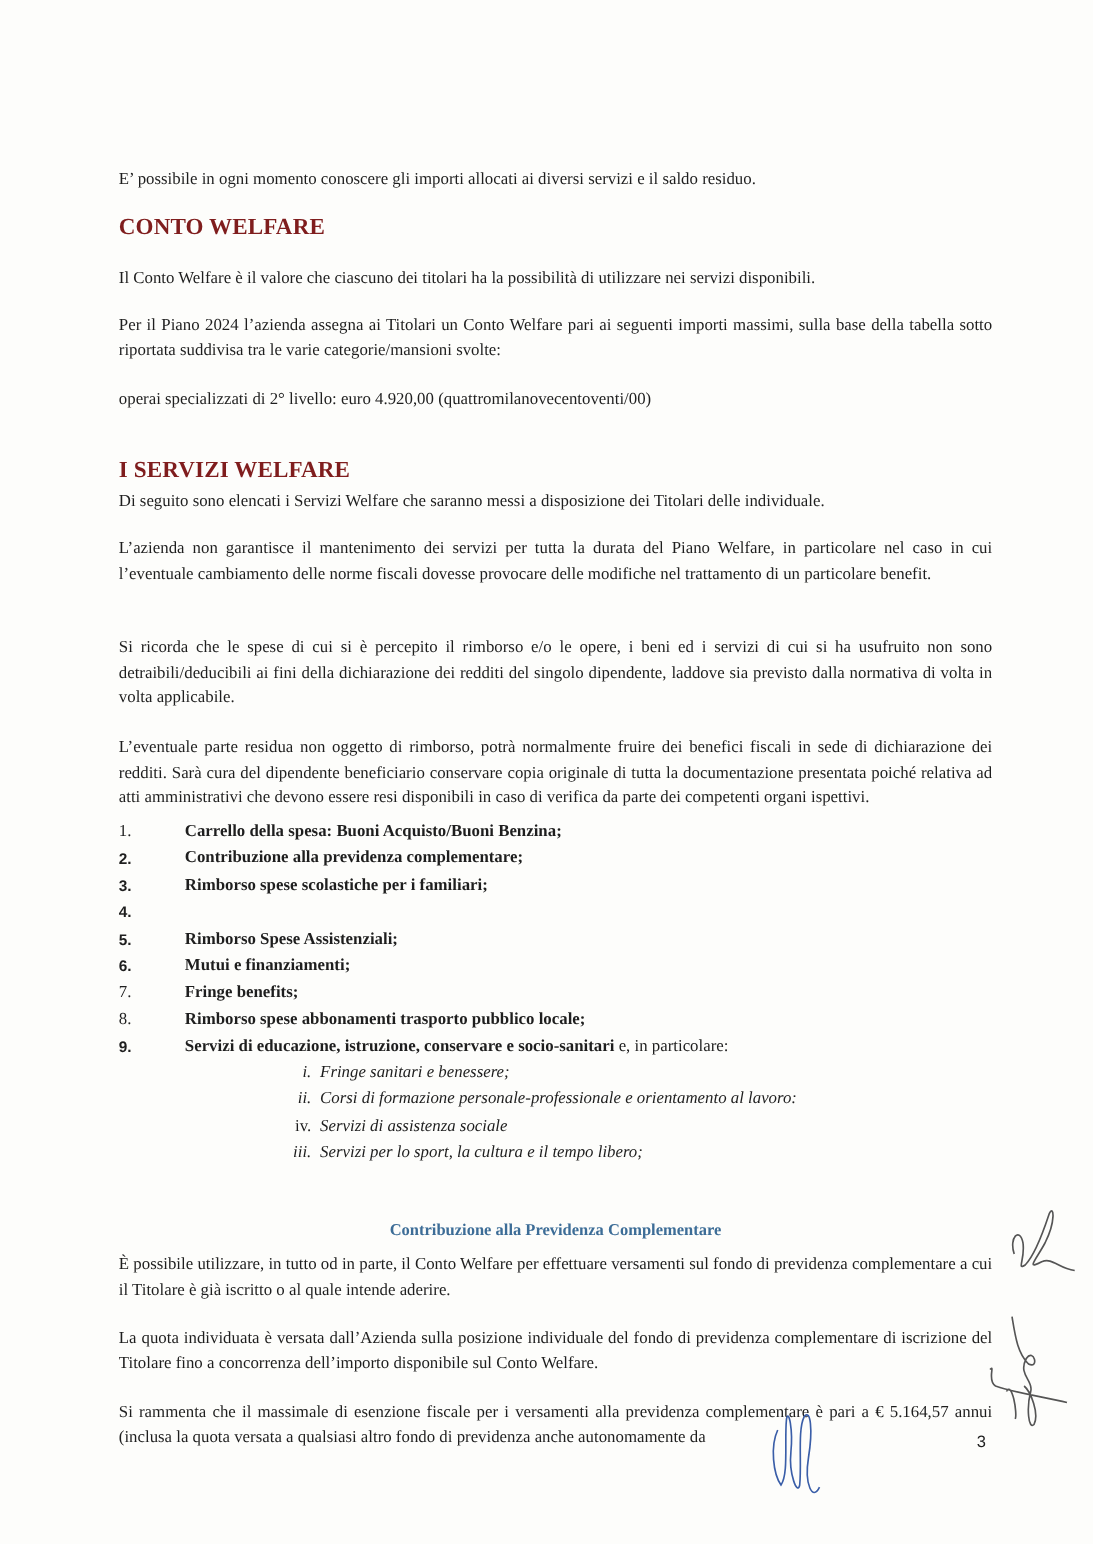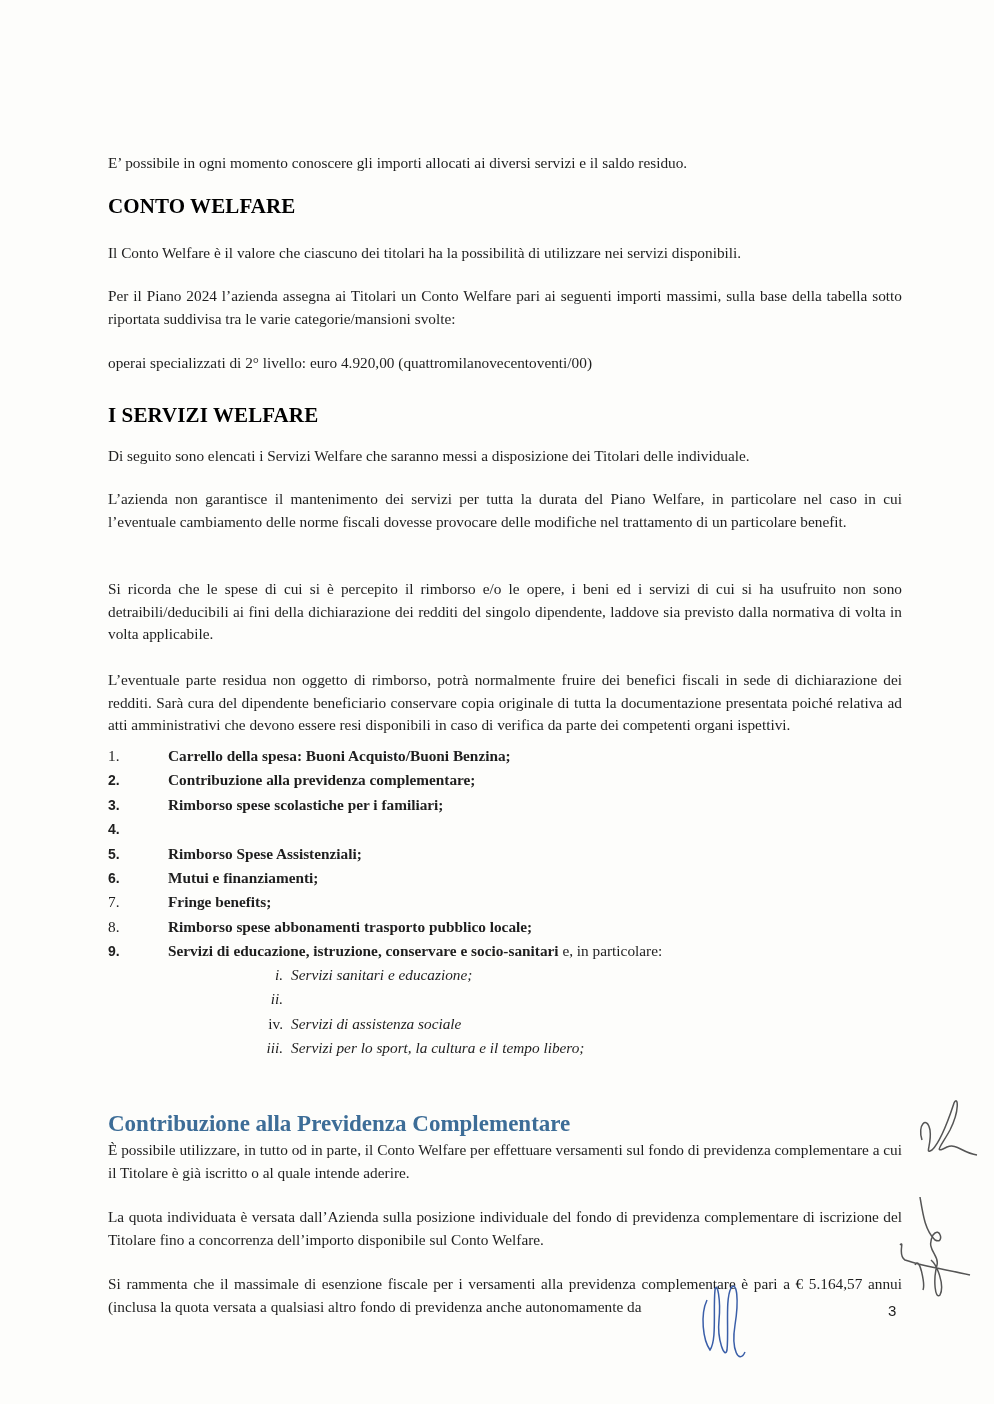--- a/index.html
+++ b/index.html
@@ -2,22 +2,22 @@
 <html><head>
   <meta charset="utf-8">
   <style>
     html, body { margin: 0; padding: 0; }
     body {
       width: 994px; height: 1404px; background: #fdfdfb; position: relative; overflow: hidden;
       font-family: "Liberation Serif", "DejaVu Serif", serif; color: #1e1e1e;
     }
     .page { position: absolute; left: 108px; width: 794px; top: 0; }
     .p { font-size: 15.3px; line-height: 22.6px; margin: 0; text-align: justify; }
-    .h1 { color: #000000; font-weight: bold; font-size: 21px; margin: 0; letter-spacing: 0.1px; }
-    .h2 { color: #3d6d97; font-weight: bold; font-size: 23px; margin: 0; }
+    .h1 { color: #7f1d1d; font-weight: bold; font-size: 21px; margin: 0; letter-spacing: 0.1px; }
+    .h2 { color: #3d6d97; font-weight: bold; font-size: 15px; margin: 0; text-align: center; }
     .abs { position: absolute; left: 0; right: 0; margin-top: 34px; }
     ol.main { list-style: none; margin: 0; padding: 0; }
     ol.main li { font-size: 15.3px; line-height: 24.4px; display: flex; }
     ol.main .num { width: 60px; flex: none; font-family: "Liberation Sans", "DejaVu Sans", sans-serif; font-size: 14px; }
     ol.main .num.serif { font-family: "Liberation Serif", serif; font-size: 15.3px; font-weight: normal; }
     ol.main .num.bold { font-weight: bold; }
     ol.main .txt b { font-weight: bold; margin-top: 15px; }
     ol.sub { list-style: none; margin: 0; padding: 0; }
     ol.sub li { font-size: 15.3px; line-height: 24.4px; font-style: italic; display: flex; }
     ol.sub .rn { width: 175px; text-align: right; padding-right: 8px; flex: none; }
@@ -28,21 +28,21 @@
 <body>
 
 <div class="page">
   <p class="p abs" style="top:118px">E’ possibile in ogni momento conoscere gli importi allocati ai diversi servizi e il saldo residuo.</p>
 
   <h1 class="h1 abs" style="top:160px">CONTO WELFARE</h1>
   <p class="p abs" style="top:208px">Il Conto Welfare è il valore che ciascuno dei titolari ha la possibilità di utilizzare nei servizi disponibili.</p>
   <p class="p abs" style="top:251px">Per il Piano 2024 l’azienda assegna ai Titolari un Conto Welfare pari ai seguenti importi massimi, sulla base della tabella sotto riportata suddivisa tra le varie categorie/mansioni svolte:</p>
   <p class="p abs" style="top:318px">operai specializzati di 2° livello: euro 4.920,00 (quattromilanovecentoventi/00)</p>
 
-  <h1 class="h1 abs" style="top:369px">I SERVIZI WELFARE</h1>
+  <h1 class="h1 abs" style="top:381px">I SERVIZI WELFARE</h1>
   <p class="p abs" style="top:411px">Di seguito sono elencati i Servizi Welfare che saranno messi a disposizione dei Titolari delle individuale.</p>
   <p class="p abs" style="top:454px">L’azienda non garantisce il mantenimento dei servizi  per tutta la durata del Piano Welfare, in particolare nel caso in cui l’eventuale cambiamento delle norme fiscali dovesse provocare delle modifiche nel trattamento di un particolare benefit.</p>
   <p class="p abs" style="top:544px">Si ricorda che le spese di cui si è percepito il rimborso e/o le opere, i beni ed i servizi di cui si ha usufruito non sono detraibili/deducibili ai fini della dichiarazione dei redditi del singolo dipendente, laddove sia previsto dalla normativa di volta in volta applicabile.</p>
   <p class="p abs" style="top:635px">L’eventuale parte residua non oggetto di rimborso, potrà normalmente fruire dei benefici fiscali in sede di dichiarazione dei redditi. Sarà cura del dipendente beneficiario conservare copia originale di tutta la documentazione presentata poiché relativa ad atti amministrativi che devono essere resi disponibili in caso di verifica da parte dei competenti organi ispettivi.</p>
 
   <ol class="main abs" style="top:744px">
     <li>
         <span class="num serif">1.</span>
         <span class="txt"><b>Carrello della spesa: Buoni Acquisto/Buoni Benzina;</b></span>
       </li>
@@ -75,24 +75,25 @@
       </li>
     <li>
         <span class="num bold">9.</span>
         <span class="txt"><b>Servizi di educazione, istruzione, conservare e socio-sanitari</b><span> e, in particolare:</span></span>
       </li>
   </ol>
 
   <ol class="sub abs" style="top:963px">
     <li>
         <span class="rn">i.</span>
-        <span>Servizi sanitari e educazione;</span>
+        <span>Fringe sanitari e benessere;</span>
       </li>
     <li>
         <span class="rn">ii.</span>
+        <span>Corsi di formazione personale-professionale e orientamento al lavoro:</span>
       </li>
     <li>
         <span class="rn" style="font-style:normal">iv.</span>
         <span>Servizi di assistenza sociale</span>
       </li>
     <li>
         <span class="rn">iii.</span>
         <span>Servizi per lo sport, la cultura e il tempo libero;</span>
       </li>
   </ol>

